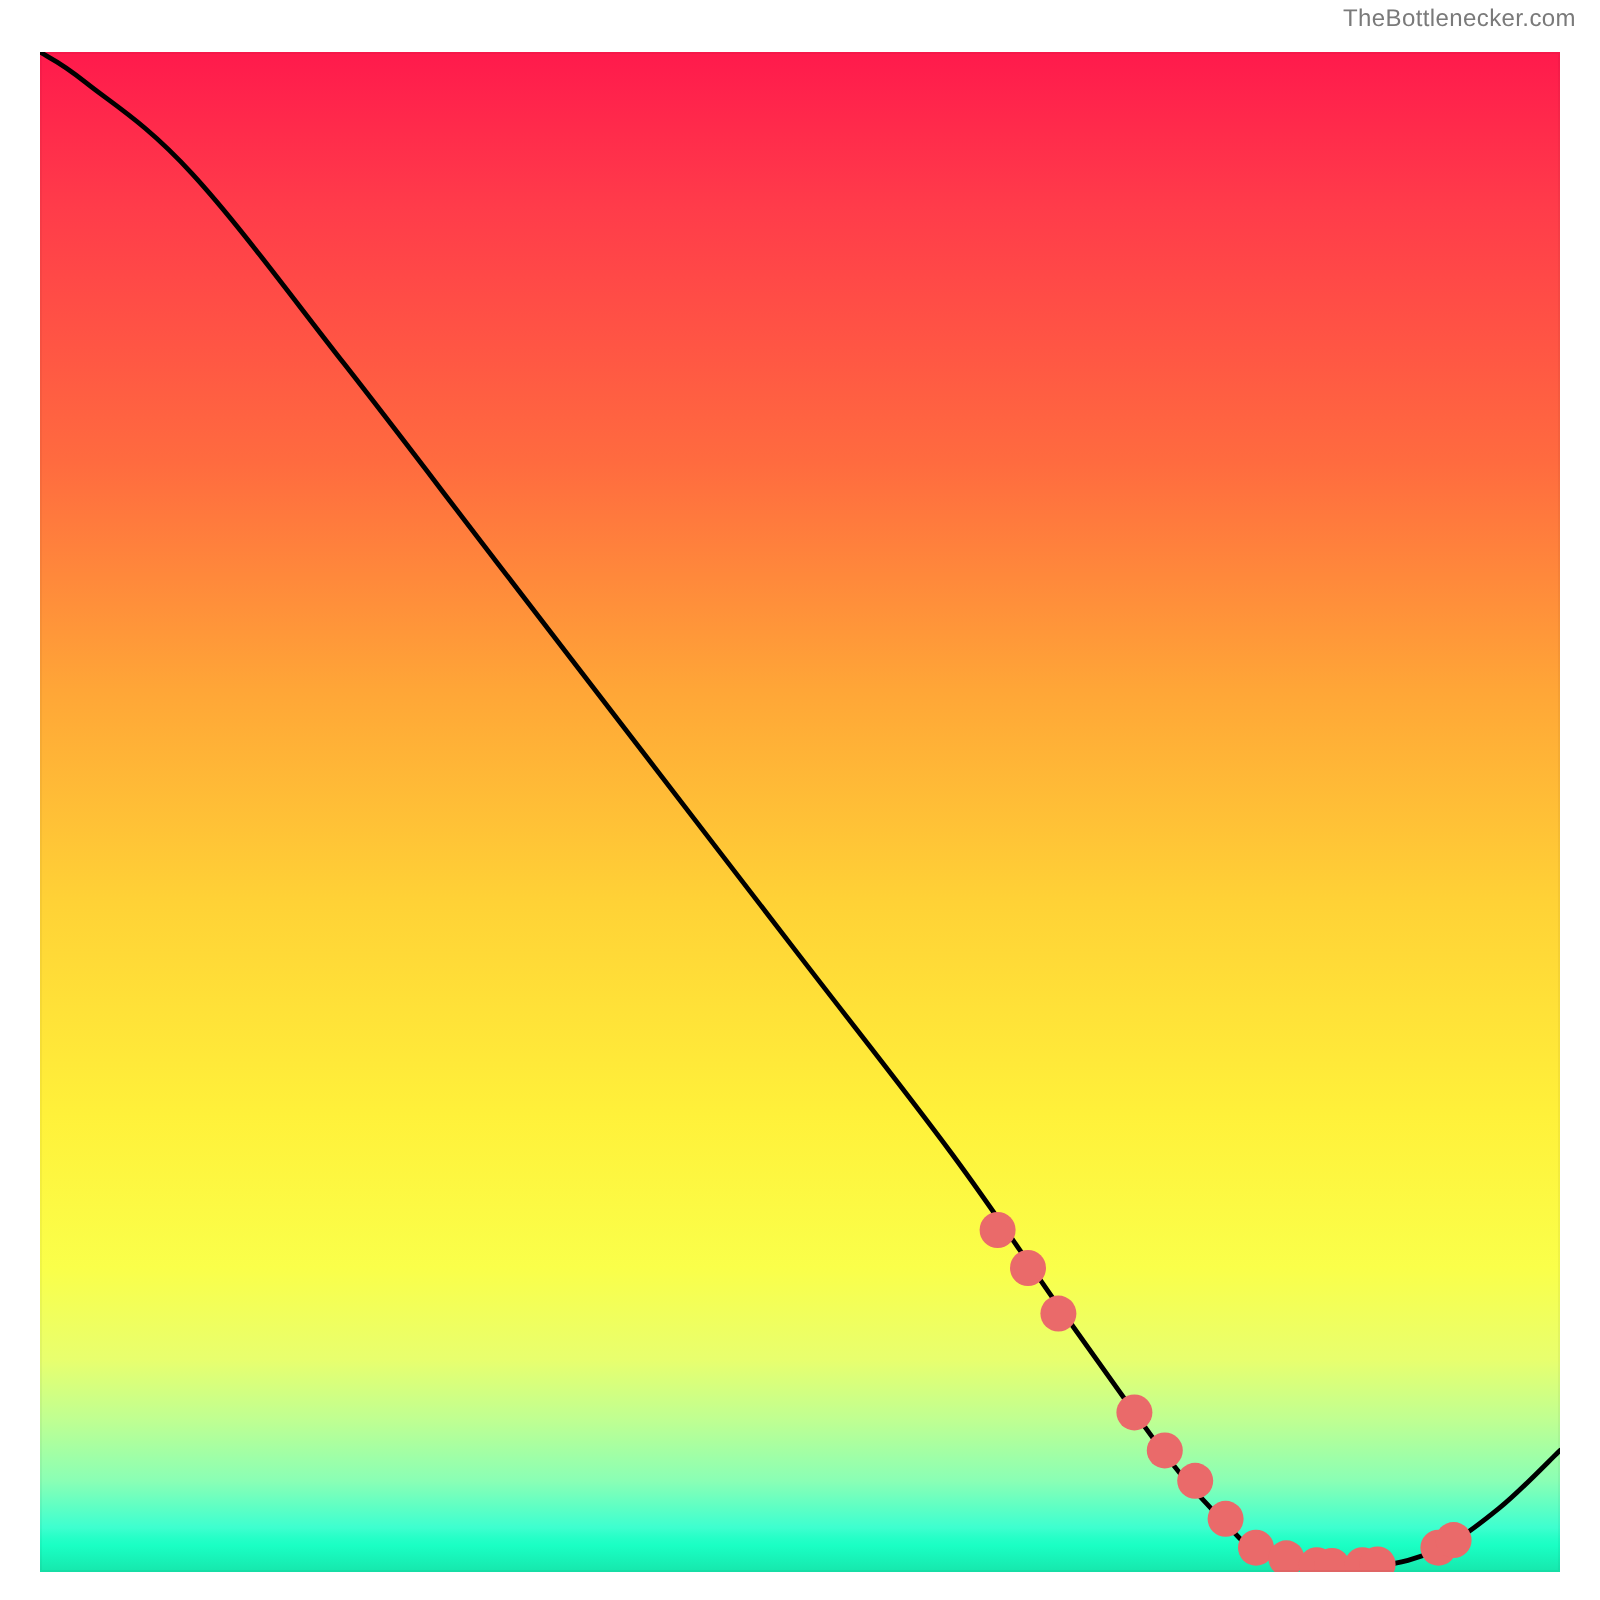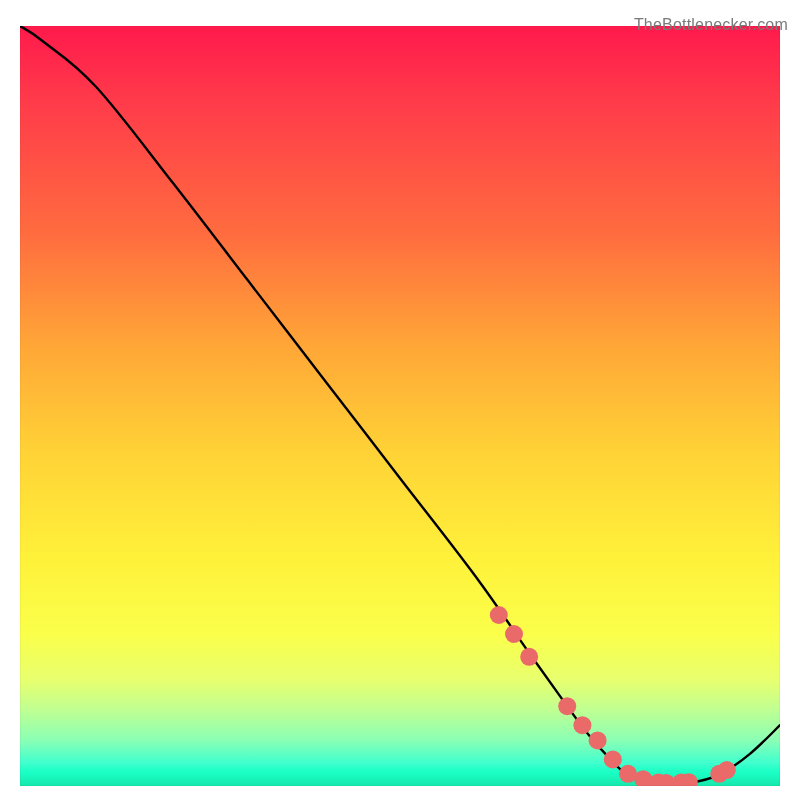--- a/index.html
+++ b/index.html
@@ -7,23 +7,23 @@
     padding: 0;
     width: 800px;
     height: 800px;
     background: #ffffff;
     font-family: Arial, Helvetica, sans-serif;
     position: relative;
     overflow: hidden;
   }
   .watermark {
     position: absolute;
-    top: 16px;
+    top: 2px;
     right: 12px;
-    font-size: 16px;
+    font-size: 12px;
     color: #7a7a7a;
     font-weight: 500;
     z-index: 30;
     letter-spacing: 0.2px;
   }
   .plot-area {
     position: absolute;
     left: 20px;
     top: 26px;
     width: 760px;

